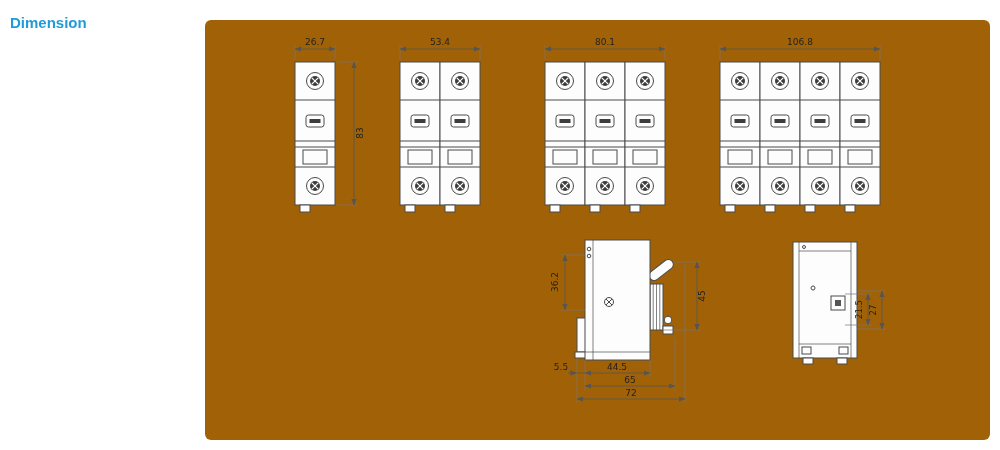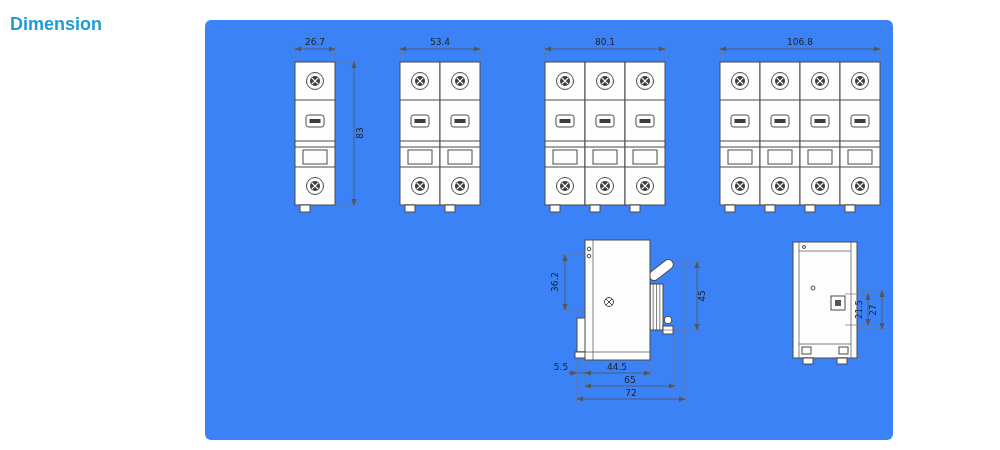--- a/index.html
+++ b/index.html
@@ -1,22 +1,22 @@
 <!DOCTYPE html>
 <html><head>
 <meta charset="utf-8">
 <style>
   * { margin:0; padding:0; box-sizing:border-box; }
   html,body { width:1000px; height:450px; background:#ffffff;
               font-family:"Liberation Sans", sans-serif; overflow:hidden; }
   .page { position:relative; width:1000px; height:450px; }
   .heading { position:absolute; left:10px; top:14px;
-             font-size:18px; font-weight:bold; color:#1f9cd8; }
-  .panel { position:absolute; left:205px; top:20px; width:688px; height:420px;
-           background:#3b82f6; border-radius:6px; }
+             font-size:15px; font-weight:bold; color:#1f9cd8; }
+  .panel { position:absolute; left:205px; top:20px; width:785px; height:420px;
+           background:#a16207; border-radius:6px; }
   svg { display:block; }
 
   .body  { fill:#fdfdfd; stroke:#4a4a4a; stroke-width:1; }
   .outl  { fill:#fdfdfd; stroke:#4a4a4a; stroke-width:1; }
   .ln    { stroke:#4a4a4a; stroke-width:1; }
   .thin  { stroke:#4a4a4a; stroke-width:0.7; }
   .screw { fill:#3d3d3d; }
   .cross { stroke:#ffffff; stroke-width:1.2; }
   .dim   { stroke:#555555; stroke-width:0.8; fill:none; }
   .ext   { stroke:#777777; stroke-width:0.7; fill:none; }

